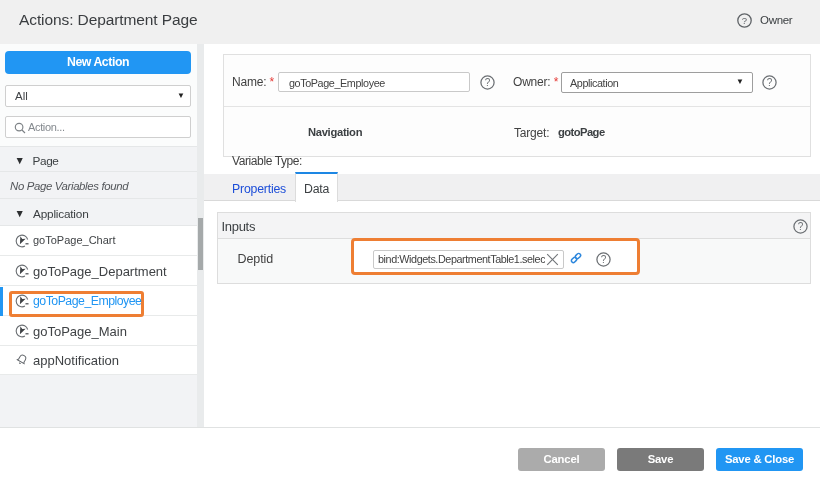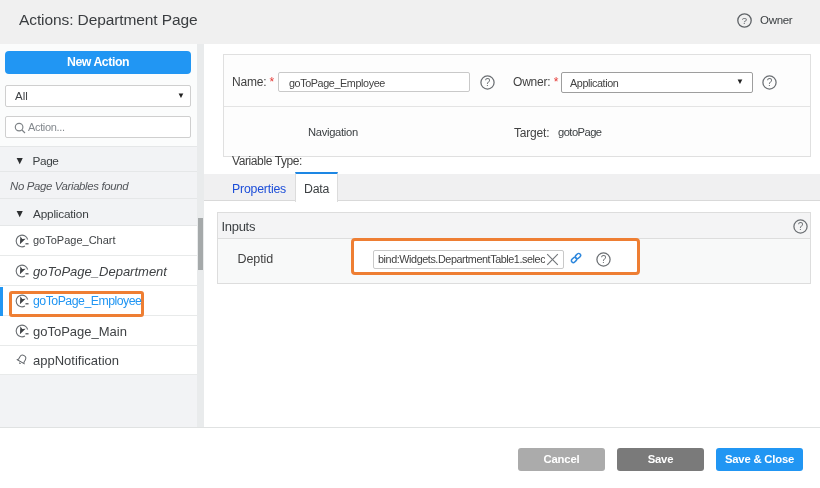--- a/index.html
+++ b/index.html
@@ -1,21 +1,21 @@
 <!DOCTYPE html>
 <html><head>
 <meta charset="utf-8">
 <style>
 * { margin:0; padding:0; box-sizing:border-box; }
 html,body { width:820px; height:488px; background:#fff; overflow:hidden; }
 body { font-family:"Liberation Sans",sans-serif; }
 .abs { position:absolute; }
 .lbl { font-size:12px; letter-spacing:-0.2px; color:#424242; }
 .red { color:#e53935; }
-.b { font-weight:normal; }
+.b { font-weight:bold; }
 </style>
 </head>
 <body>
 <div class="abs" style="left:0;top:0;width:820px;height:488px;background:#fff;">
 
   <div class="abs" style="left:0;top:0;width:820px;height:44px;background:#f0f0f0;"></div>
   <div class="abs" style="left:19px;top:11px;font-size:15.5px;letter-spacing:-0.1px;color:#3a3d40;">Actions: Department Page</div>
   <svg class="abs" style="left:737px;top:13px;" width="15" height="15" viewBox="0 0 15 15">
     <circle cx="7.5" cy="7.5" r="6.7" fill="none" stroke="#5f6367" stroke-width="1.3"></circle>
     <text x="7.5" y="11.2" font-size="9.5" fill="#5f6367" text-anchor="middle" font-family="Liberation Sans">?</text>
@@ -78,21 +78,21 @@
     <rect x="17.8" y="15.6" width="5.6" height="2.5" rx="1" fill="#6a6e72"></rect>
   </svg>
   <svg class="abs" style="left:15px;top:353px;" width="14" height="14" viewBox="0 0 24 24">
     <g transform="rotate(30 12 11)">
       <path d="M12 3.6a5.3 5.3 0 015.3 5.3v4.4l1.5 2.2H5.2l1.5-2.2V8.9A5.3 5.3 0 0112 3.6z" fill="none" stroke="#5f6368" stroke-width="1.6"></path>
       <path d="M10.2 17.8a1.8 1.8 0 003.6 0z" fill="#5f6368"></path>
     </g>
   </svg>
 
   <div class="abs" style="left:33px;top:234px;font-size:11px;color:#3f4245;">goToPage_Chart</div>
-  <div class="abs" style="left:33px;top:264px;font-size:13px;color:#3f4245;font-style:italic;">goToPage_Department</div>
+  <div class="abs" style="left:33px;top:264px;font-size:13px;color:#3f4245;">goToPage_Department</div>
   <div class="abs" style="left:33px;top:293.5px;font-size:12.3px;letter-spacing:-0.5px;color:#2196f3;">goToPage_Employee</div>
   <div class="abs" style="left:33px;top:324px;font-size:13px;color:#3f4245;">goToPage_Main</div>
   <div class="abs" style="left:33px;top:353px;font-size:13px;color:#3f4245;">appNotification</div>
 
   <div class="abs" style="left:0;top:375px;width:197px;height:52px;background:#f2f3f5;"></div>
 
   <div class="abs" style="left:197px;top:44px;width:7px;height:383px;background:#e9ebec;"></div>
   <div class="abs" style="left:198px;top:218px;width:5px;height:52px;background:#a5a9aa;"></div>
 
   <div class="abs" style="left:223px;top:54px;width:588px;height:103px;background:#fdfdfd;border:1px solid #e0e0e0;"></div>

